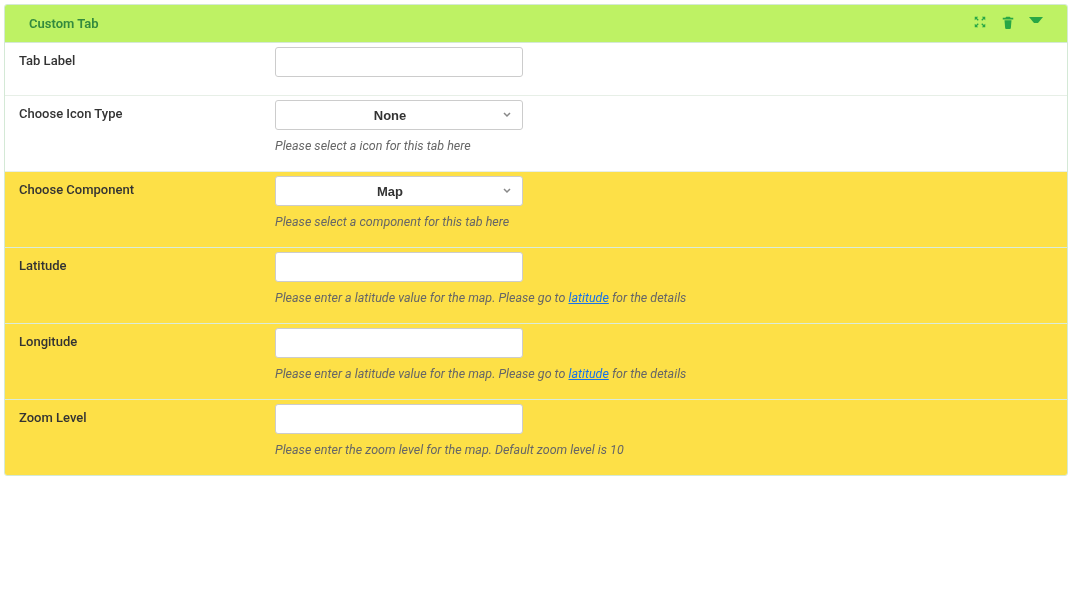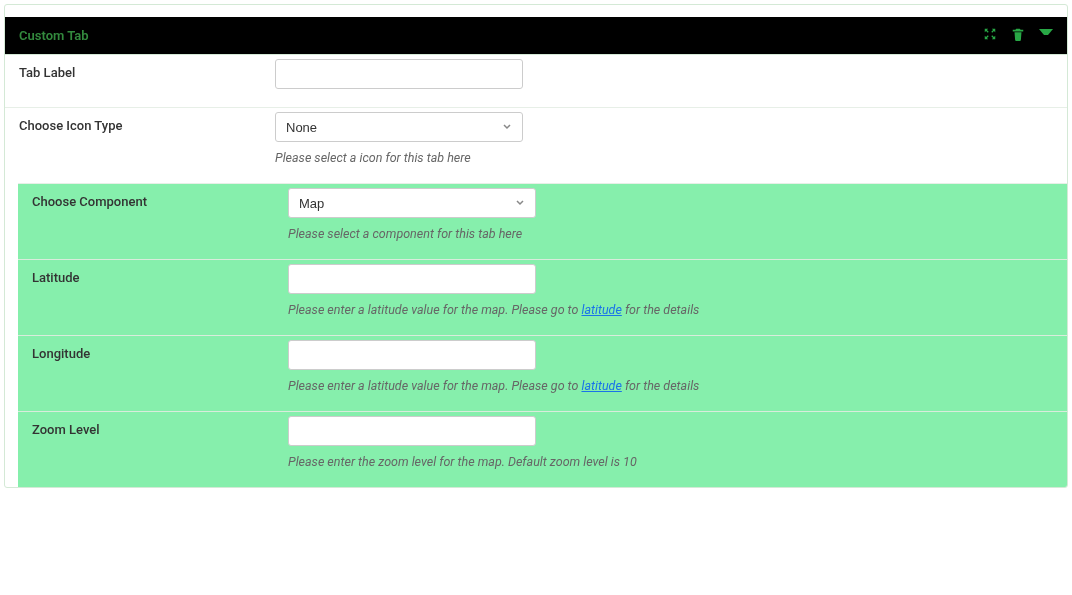--- a/index.html
+++ b/index.html
@@ -13,30 +13,29 @@
       padding: 4px;
       width: 1072px;
       color: #333;
     }
     .panel {
       border: 1px solid #d4e9d6;
       border-radius: 3px;
       overflow: hidden;
     }
     .panel-header {
-      background: #000000;
+      background: #bef264;
       border-bottom: 1px solid #d4e9d6;
-      padding: 10px 14px;
+      padding: 10px 24px;
       display: flex;
       align-items: center;
       justify-content: space-between;
       font-size: 13px;
       color: #338a3e;
       font-weight: 500;
-      margin-top: 12px;
     }
     .panel-header-title {
       color: #338a3e;
       font-weight: 600;
       font-size: 13px;
     }
     .panel-header-actions {
       display: flex;
       align-items: center;
       gap: 14px;
@@ -56,22 +55,21 @@
       border-right: 5px solid transparent;
       border-top: 6px solid #28a745;
       display: inline-block;
     }
     .form-row {
       display: flex;
       padding: 4px 14px 18px 14px;
       align-items: flex-start;
     }
     .form-row.alt {
-      background: #86efac;
-      margin-left: 13px;
+      background: #fde047;
     }
     .form-row + .form-row {
       border-top: 1px solid #e7efe7;
     }
     .form-row.alt + .form-row.alt {
       border-top: 1px solid #d9ecdc;
       justify-content: flex-end;
     }
     .form-label {
       width: 256px;
@@ -100,21 +98,22 @@
       width: 100%;
       height: 30px;
       border: 1px solid #ccc;
       border-radius: 3px;
       padding: 4px 28px 4px 10px;
       font-size: 13px;
       background: #fff;
       appearance: none;
       cursor: pointer;
       color: #333;
-      text-align: left;
+      text-align: center;
+      font-weight: bold;
     }
     .select-caret {
       position: absolute;
       right: 10px;
       top: 50%;
       transform: translateY(-50%);
       pointer-events: none;
     }
     .select-caret svg {
       width: 12px;

